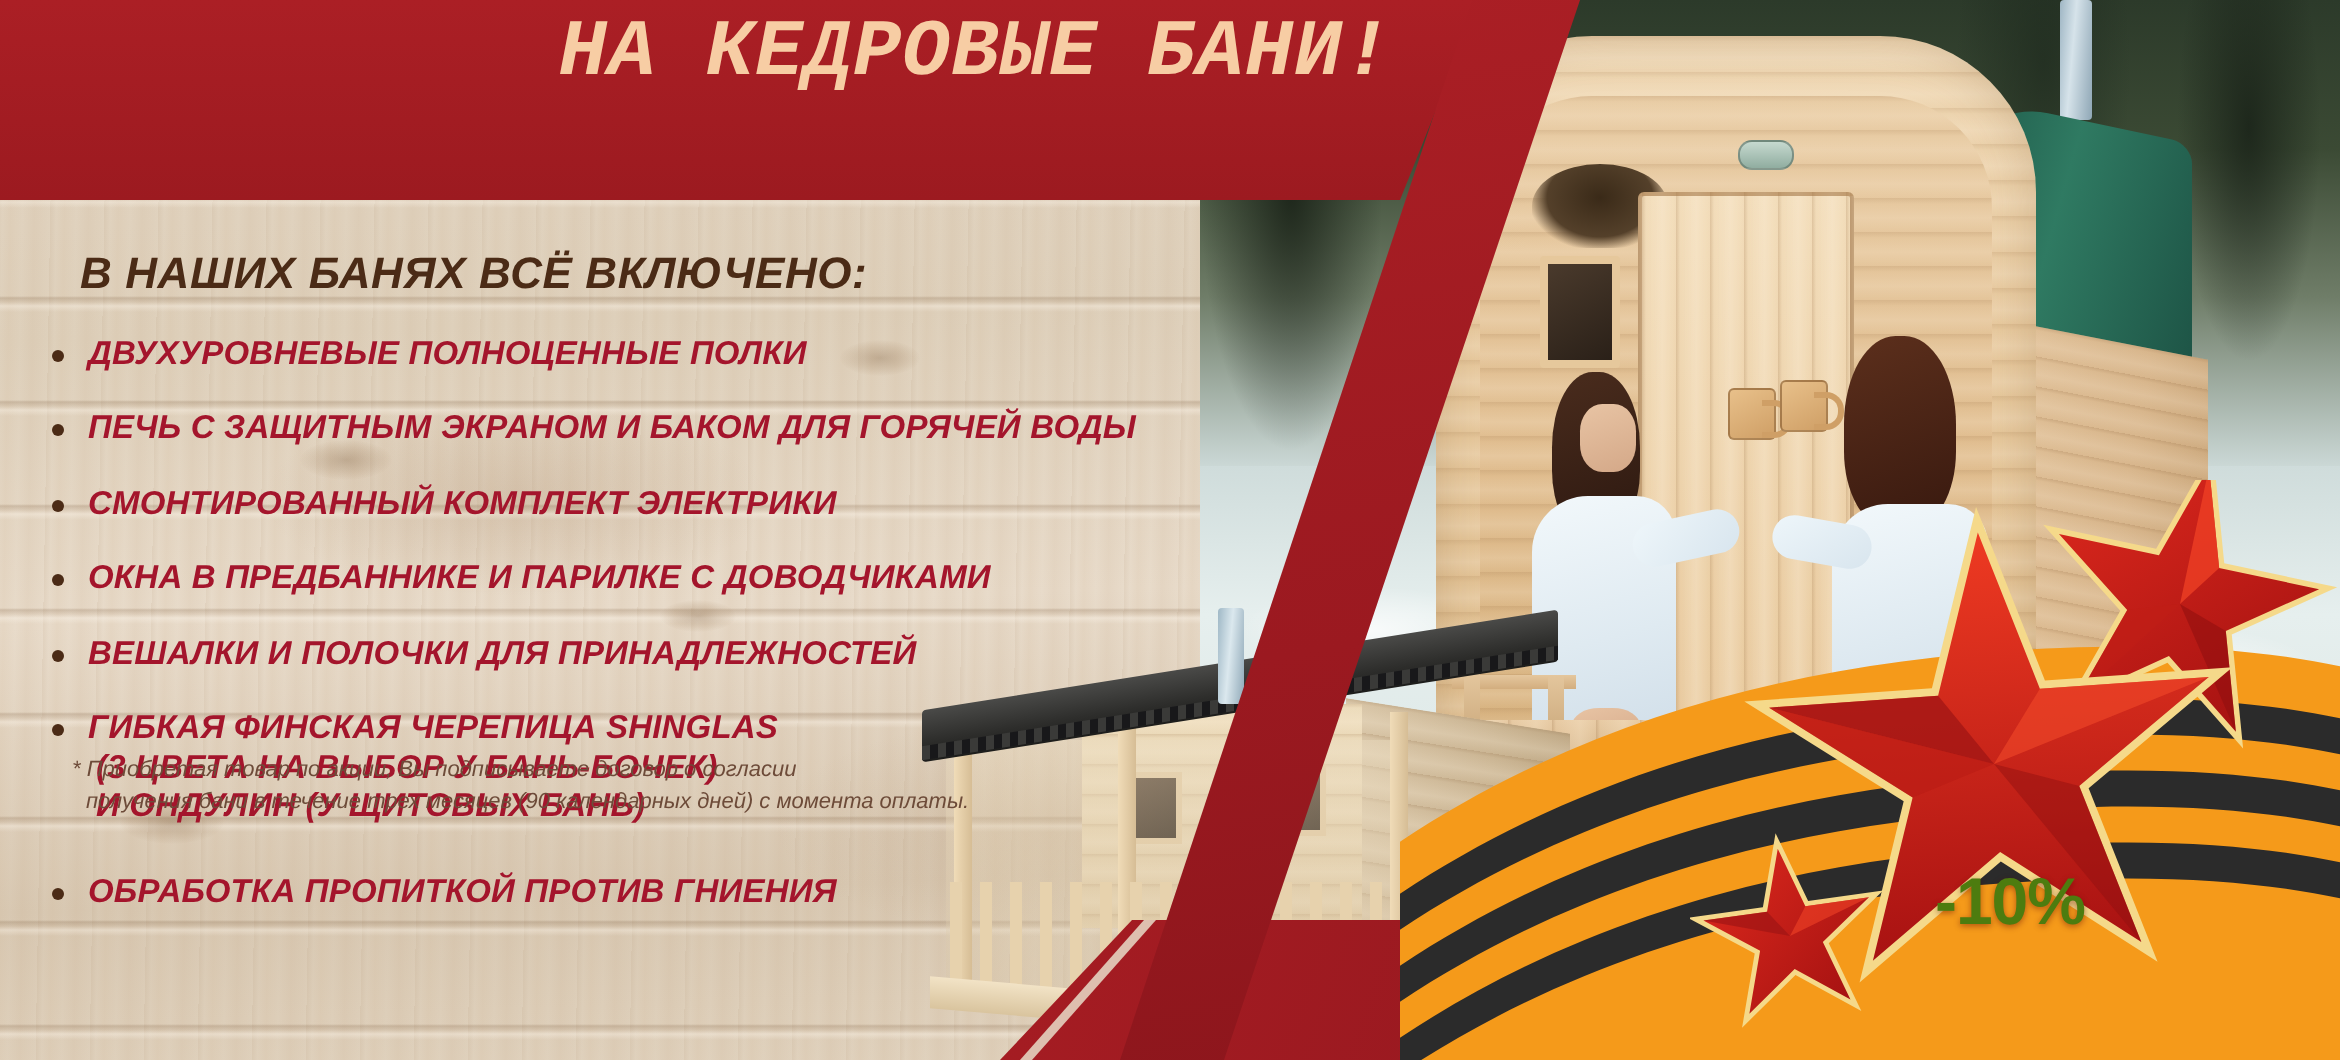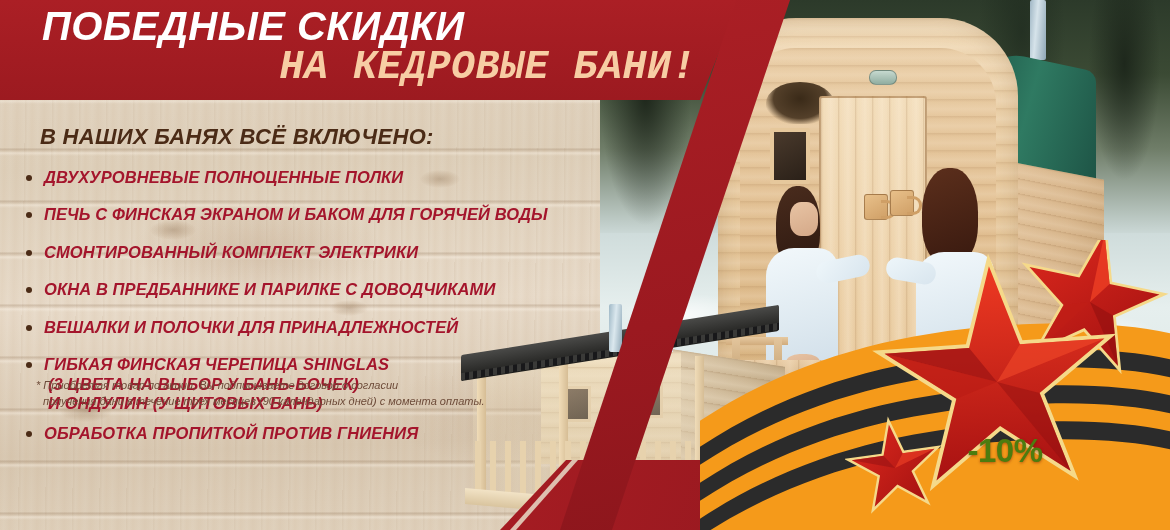--- a/index.html
+++ b/index.html
@@ -398,21 +398,21 @@
     left: 0; top: 7px;
     width: 6px; height: 6px;
     border-radius: 50%;
     background: #4b2b16;
   }
   .bullet-sub {
     display: block;
     padding-left: 4px;
   }
   .gap-1 { margin-top: 18px; }
-  .gap-2 { margin-top: 10px; }
+  .gap-2 { margin-top: 23px; }
 
   .finepoint {
     position: absolute;
     left: 36px; top: 378px;
     width: 520px;
     font-size: 11px;
     font-style: italic;
     font-weight: 400;
     color: #6d4b39;
     line-height: 1.42;
@@ -557,32 +557,31 @@
 
   <div class="bottom-wedge"></div>
   <svg class="bottom-wedge-stripe" viewBox="0 0 260 70">
     <path d="M30,70 L92,0 L98,0 L36,70 Z" fill="#e9dcc8" opacity="0.85"></path>
   </svg>
 
   <div class="header-red-main"></div>
   <div class="header-diag"></div>
 
   <div class="header-title">
-    <p class="title-line1">ПОБЕДНЫЕ СКИДКИ</p>
     <p class="title-line2">НА КЕДРОВЫЕ БАНИ!</p>
   </div>
 
   <div class="content">
     <div class="content-heading">В НАШИХ БАНЯХ ВСЁ ВКЛЮЧЕНО:</div>
     <ul class="bullet-list">
       <li class="bullet-item gap-1">
         <span>ДВУХУРОВНЕВЫЕ ПОЛНОЦЕННЫЕ ПОЛКИ</span>
       </li>
       <li class="bullet-item gap-1">
-        <span>ПЕЧЬ С ФИНСКАЯ ЭКРАНОМ И БАКОМ ДЛЯ ГОРЯЧЕЙ ВОДЫ</span>
+        <span>ПЕЧЬ С ЗАЩИТНЫМ ЭКРАНОМ И БАКОМ ДЛЯ ГОРЯЧЕЙ ВОДЫ</span>
       </li>
       <li class="bullet-item gap-1">
         <span>СМОНТИРОВАННЫЙ КОМПЛЕКТ ЭЛЕКТРИКИ</span>
       </li>
       <li class="bullet-item gap-1">
         <span>ОКНА В ПРЕДБАННИКЕ И ПАРИЛКЕ С ДОВОДЧИКАМИ</span>
       </li>
       <li class="bullet-item gap-1">
         <span>ВЕШАЛКИ И ПОЛОЧКИ ДЛЯ ПРИНАДЛЕЖНОСТЕЙ</span>
       </li>

